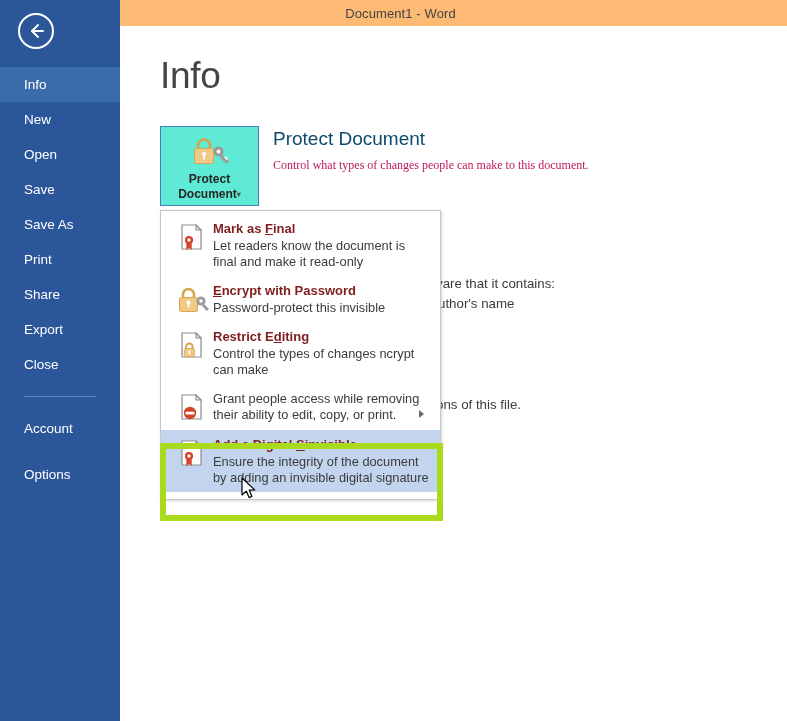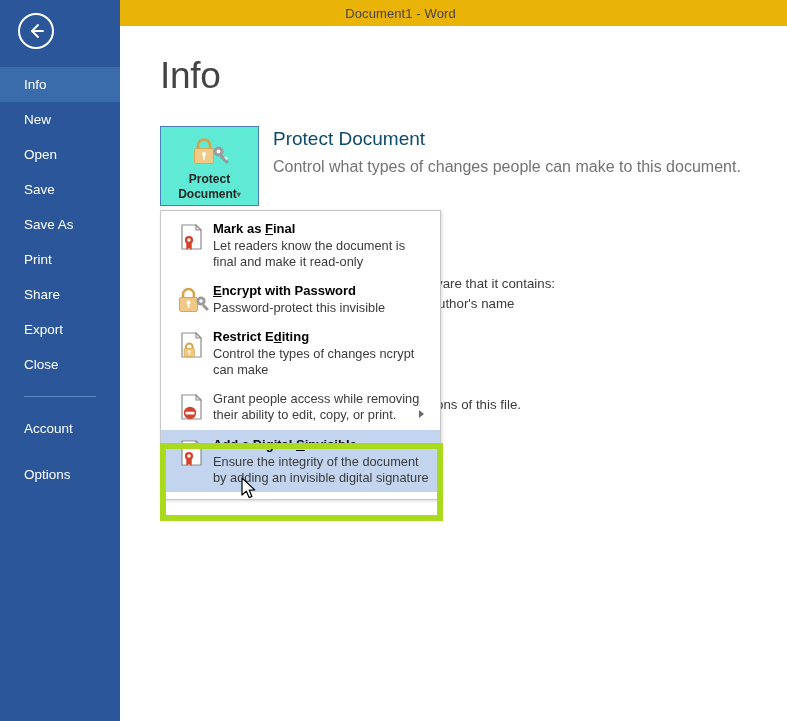--- a/index.html
+++ b/index.html
@@ -14,21 +14,21 @@
     position: relative;
     width: 787px; height: 721px;
     background: #ffffff;
   }
 
   
   .titlebar {
     position: absolute;
     left: 120px; top: 0;
     width: 667px; height: 26px;
-    background: #eab308;
+    background: #fdba74;
     display: flex;
     align-items: center;
     justify-content: center;
   }
   .titlebar-text {
     font-size: 13px;
     color: #444444;
     letter-spacing: 0.1px;
     padding-right: 106px;
   }
@@ -123,22 +123,23 @@
   .protect-heading {
     position: absolute;
     left: 153px; top: 102px;
     font-size: 19px;
     font-weight: 400;
     color: #0c4a6e;
   }
   .protect-desc {
     position: absolute;
     left: 153px; top: 132px;
-    font-size: 16px;
-    color: #737373;
+    font-size: 12px;
+    color: #be185d;
+    font-family: Liberation Serif, serif;
   }
 
   
   .bg-text {
     position: absolute;
     font-size: 13.3px;
     color: #3b3b3b;
     white-space: nowrap;
   }
 
@@ -165,21 +166,21 @@
     position: relative;
   }
   .menu-text {
     flex: 1 1 auto;
     padding-left: 4px;
     padding-top: 1px;
   }
   .menu-title {
     font-size: 13px;
     font-weight: bold;
-    color: #000000;
+    color: #7f1d1d;
     margin-bottom: 2px;
   }
   .menu-title u { text-decoration: underline; }
   .menu-desc {
     font-size: 12.8px;
     color: #3b3b3b;
     line-height: 16px;
   }
   .submenu-arrow {
     position: absolute;

